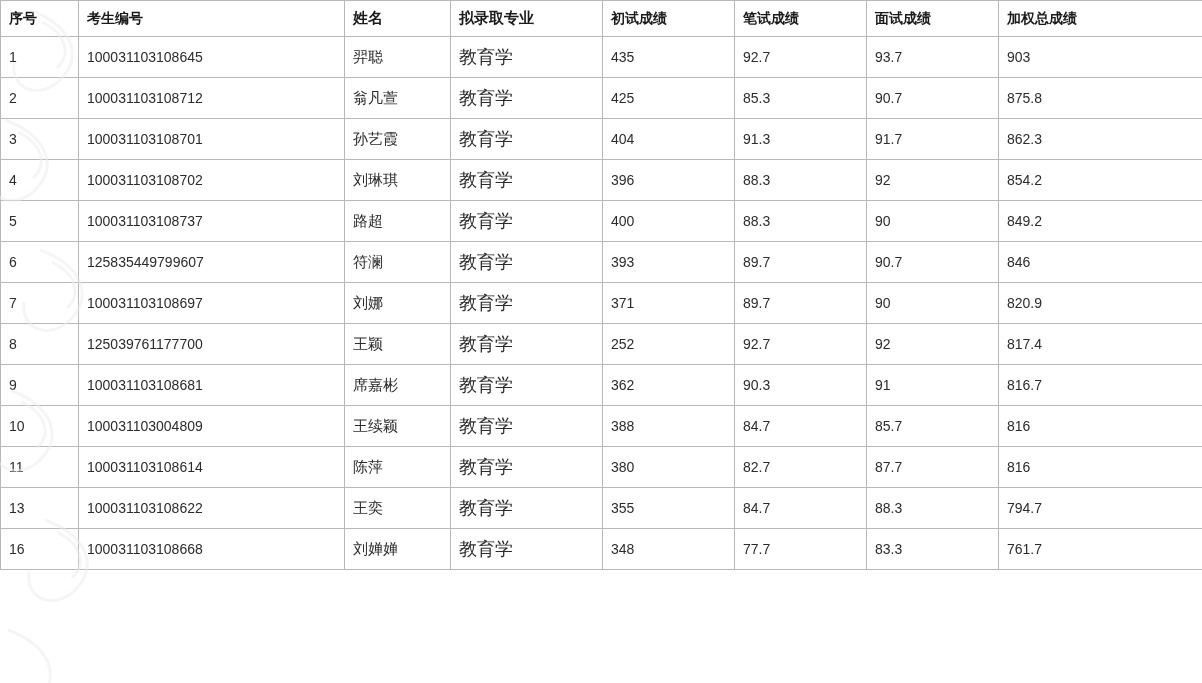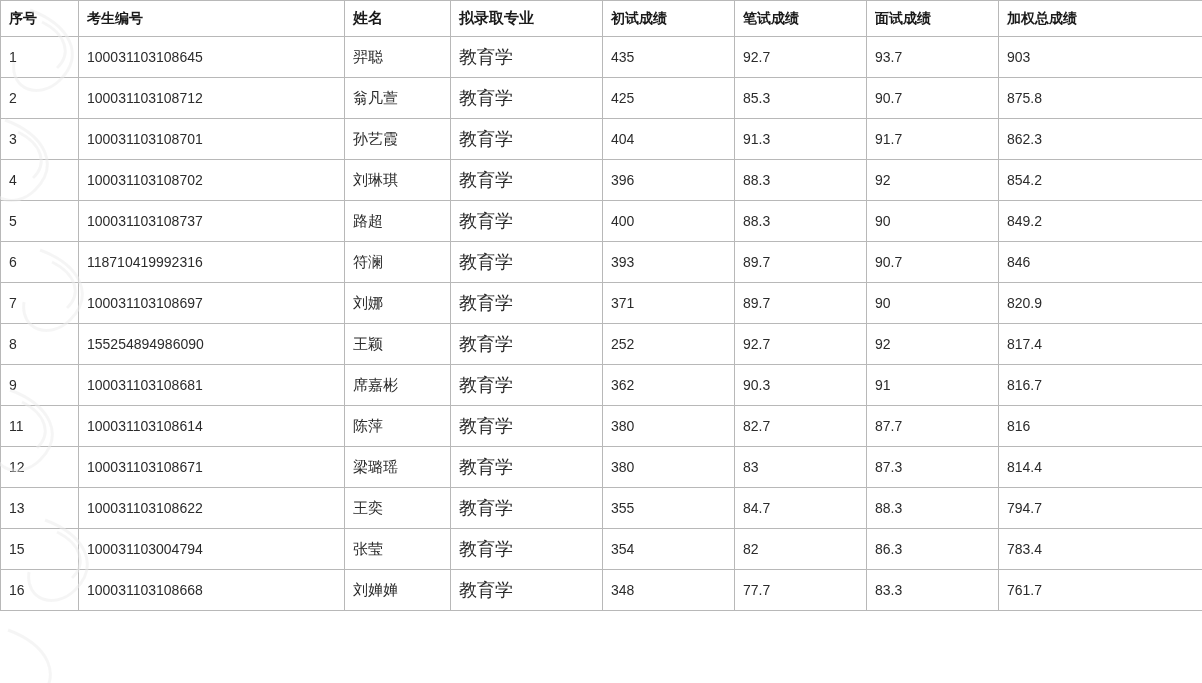--- a/index.html
+++ b/index.html
@@ -166,99 +166,89 @@
         <td>100031103108737</td>
         <td class="name-cell">路超</td>
         <td class="major-cell">教育学</td>
         <td>400</td>
         <td>88.3</td>
         <td>90</td>
         <td>849.2</td>
       </tr>
       <tr>
         <td>6</td>
-        <td>118710419992316</td>
+        <td>125835449799607</td>
         <td class="name-cell">符澜</td>
         <td class="major-cell">教育学</td>
         <td>393</td>
         <td>89.7</td>
         <td>90.7</td>
         <td>846</td>
       </tr>
       <tr>
         <td>7</td>
         <td>100031103108697</td>
         <td class="name-cell">刘娜</td>
         <td class="major-cell">教育学</td>
         <td>371</td>
         <td>89.7</td>
         <td>90</td>
         <td>820.9</td>
       </tr>
       <tr>
         <td>8</td>
-        <td>155254894986090</td>
+        <td>125039761177700</td>
         <td class="name-cell">王颖</td>
         <td class="major-cell">教育学</td>
         <td>252</td>
         <td>92.7</td>
         <td>92</td>
         <td>817.4</td>
       </tr>
       <tr>
         <td>9</td>
         <td>100031103108681</td>
         <td class="name-cell">席嘉彬</td>
         <td class="major-cell">教育学</td>
         <td>362</td>
         <td>90.3</td>
         <td>91</td>
         <td>816.7</td>
       </tr>
       <tr>
+        <td>10</td>
+        <td>100031103004809</td>
+        <td class="name-cell">王续颖</td>
+        <td class="major-cell">教育学</td>
+        <td>388</td>
+        <td>84.7</td>
+        <td>85.7</td>
+        <td>816</td>
+      </tr>
+      <tr>
         <td>11</td>
         <td>100031103108614</td>
         <td class="name-cell">陈萍</td>
         <td class="major-cell">教育学</td>
         <td>380</td>
         <td>82.7</td>
         <td>87.7</td>
         <td>816</td>
       </tr>
       <tr>
-        <td>12</td>
-        <td>100031103108671</td>
-        <td class="name-cell">梁璐瑶</td>
-        <td class="major-cell">教育学</td>
-        <td>380</td>
-        <td>83</td>
-        <td>87.3</td>
-        <td>814.4</td>
-      </tr>
-      <tr>
         <td>13</td>
         <td>100031103108622</td>
         <td class="name-cell">王奕</td>
         <td class="major-cell">教育学</td>
         <td>355</td>
         <td>84.7</td>
         <td>88.3</td>
         <td>794.7</td>
       </tr>
       <tr>
-        <td>15</td>
-        <td>100031103004794</td>
-        <td class="name-cell">张莹</td>
-        <td class="major-cell">教育学</td>
-        <td>354</td>
-        <td>82</td>
-        <td>86.3</td>
-        <td>783.4</td>
-      </tr>
-      <tr>
         <td>16</td>
         <td>100031103108668</td>
         <td class="name-cell">刘婵婵</td>
         <td class="major-cell">教育学</td>
         <td>348</td>
         <td>77.7</td>
         <td>83.3</td>
         <td>761.7</td>
       </tr>
     </tbody>

